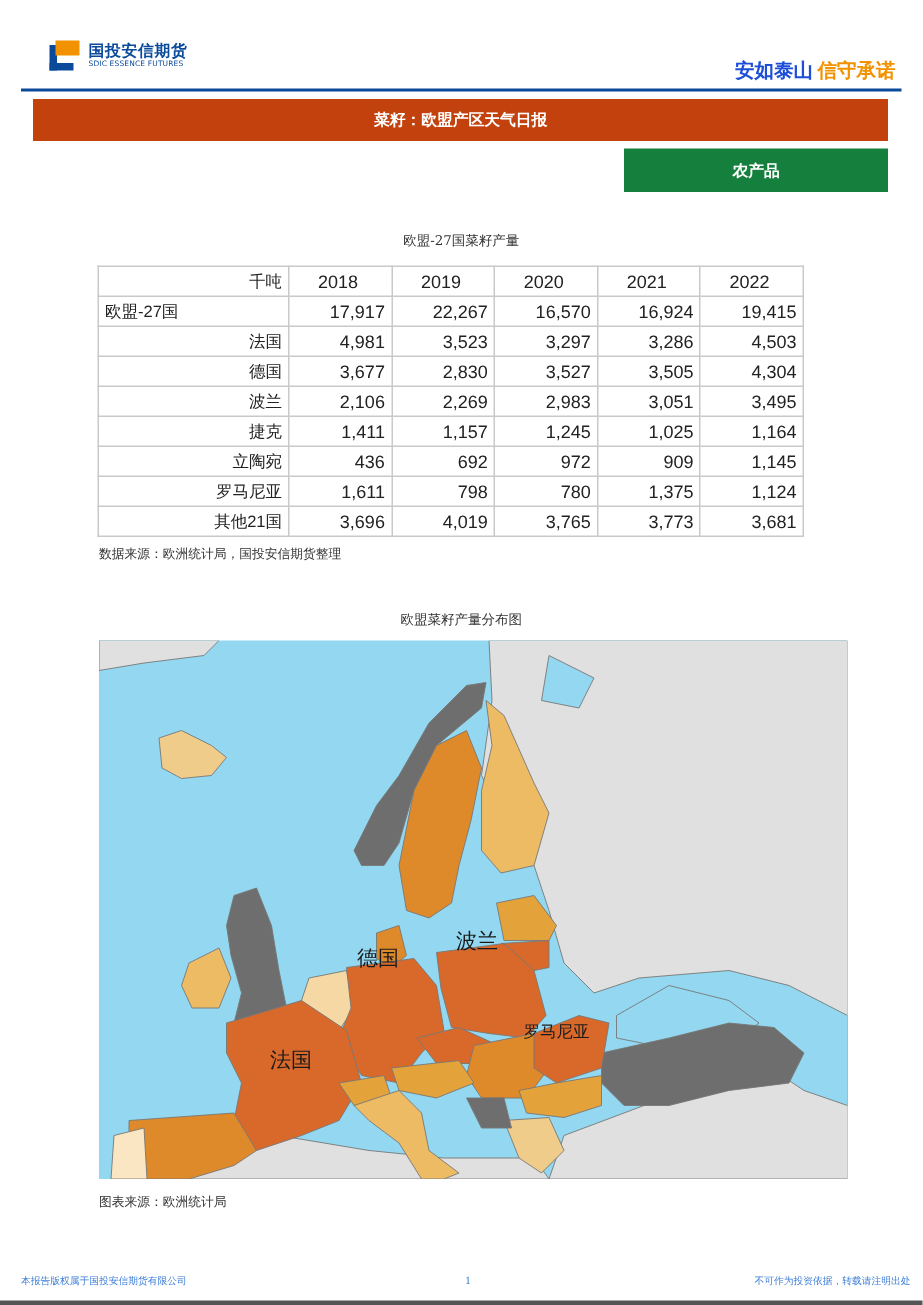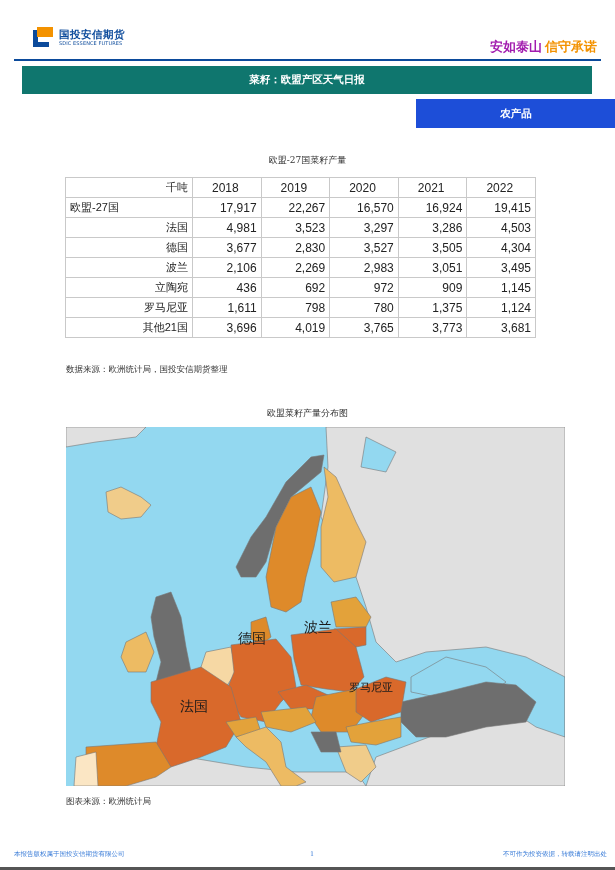--- a/index.html
+++ b/index.html
@@ -5,25 +5,25 @@
   html,body{margin:0;padding:0;background:#fff;}
   body{width:615px;height:870px;position:relative;overflow:hidden;font-family:"DejaVu Sans","Liberation Sans",sans-serif;color:#222;}
   .logo{position:absolute;left:33px;top:27px;display:flex;align-items:flex-end;}
   .logo-mark{width:20px;height:20px;position:relative;margin-right:6px;}
   .logo-mark .o{position:absolute;left:4px;top:0;width:16px;height:10px;background:#F39200;}
   .logo-mark .b1{position:absolute;left:0;top:3px;width:5px;height:17px;background:#0B4A9B;}
   .logo-mark .b2{position:absolute;left:0;top:15px;width:16px;height:5px;background:#0B4A9B;}
   .logo-text .cn{font-size:10.5px;color:#0B4A9B;font-weight:bold;letter-spacing:0.5px;line-height:12px;}
   .logo-text .en{font-size:5px;color:#0B4A9B;line-height:7px;letter-spacing:0.1px;}
   .slogan{position:absolute;right:18px;top:38px;font-size:13px;font-weight:bold;}
-  .slogan .a{color:#a21caf;margin-left:25px;}
+  .slogan .a{color:#1d4ed8;margin-left:25px;}
   .slogan .b{color:#F39200;margin-left:3px;}
   .hr{position:absolute;left:14px;right:14px;top:59px;height:2px;background:#0B4A9B;}
-  .titlebar{position:absolute;left:22px;top:66px;width:570px;height:28px;background:#0f766e;color:#fff;font-size:10.5px;font-weight:bold;display:flex;align-items:center;justify-content:center;}
-  .tag{position:absolute;left:416px;top:99px;width:200px;height:29px;background:#1d4ed8;color:#fff;font-size:10.5px;font-weight:bold;display:flex;align-items:center;justify-content:center;}
+  .titlebar{position:absolute;left:22px;top:66px;width:570px;height:28px;background:#c2410c;color:#fff;font-size:10.5px;font-weight:bold;display:flex;align-items:center;justify-content:center;}
+  .tag{position:absolute;left:416px;top:99px;width:176px;height:29px;background:#15803d;color:#fff;font-size:10.5px;font-weight:bold;display:flex;align-items:center;justify-content:center;}
   .caption{position:absolute;left:0;width:615px;text-align:center;font-size:9px;color:#333;font-family:"DejaVu Serif",serif;}
   table.t{position:absolute;left:65px;top:177px;width:471px;border-collapse:collapse;font-family:"Liberation Sans",sans-serif;font-size:12px;}
   table.t td{border:1px solid #c9c9c9;height:19px;padding:0 4px;color:#222;}
   table.t td.rh{text-align:right;width:118px;font-size:11px;}
   table.t td.rh.left{text-align:left;}
   table.t td.num{text-align:right;margin-top:39px;}
   table.t td.yr{text-align:left;padding-left:19px;}
   table.t tr:first-child td{border-top:1px solid #c9c9c9;}
   .src{position:absolute;left:66px;font-size:8.5px;color:#333;font-family:"DejaVu Serif",serif;}
   .map{position:absolute;left:66px;top:427px;width:499px;height:359px;background:#93D8F0;overflow:hidden;}
@@ -91,20 +91,28 @@
   </tr>
   <tr>
     <td class="rh">波兰</td>
     <td class="num">2,106</td>
     <td class="num">2,269</td>
     <td class="num">2,983</td>
     <td class="num">3,051</td>
     <td class="num">3,495</td>
   </tr>
   <tr>
+    <td class="rh">捷克</td>
+    <td class="num">1,411</td>
+    <td class="num">1,157</td>
+    <td class="num">1,245</td>
+    <td class="num">1,025</td>
+    <td class="num">1,164</td>
+  </tr>
+  <tr>
     <td class="rh">立陶宛</td>
     <td class="num">436</td>
     <td class="num">692</td>
     <td class="num">972</td>
     <td class="num">909</td>
     <td class="num">1,145</td>
   </tr>
   <tr>
     <td class="rh">罗马尼亚</td>
     <td class="num">1,611</td>

